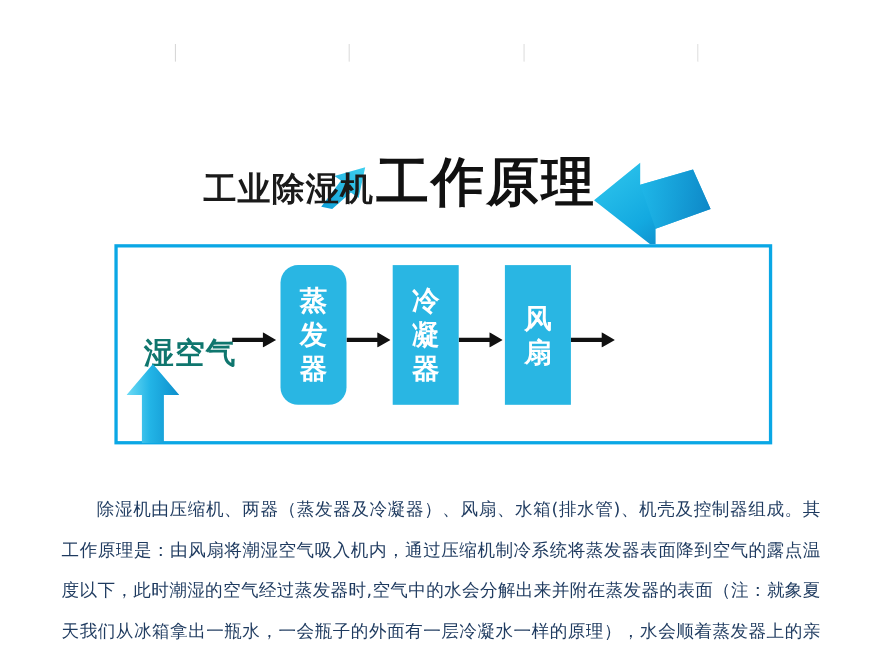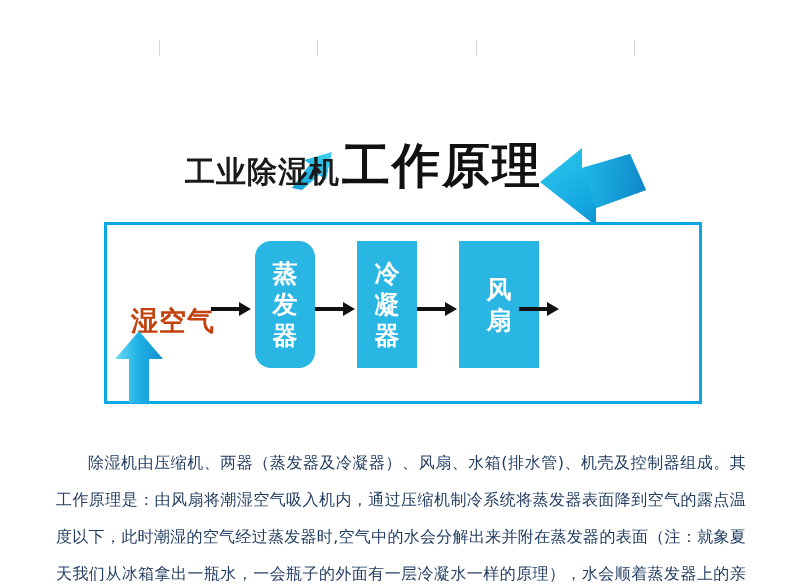--- a/index.html
+++ b/index.html
@@ -101,21 +101,21 @@
     left: 0;
     top: 0;
     width: 598px;
     height: 182px;
   }
   .flow-label {
     position: absolute;
     font-family: "DejaVu Sans", sans-serif;
     font-weight: bold;
     font-size: 27px;
-    color: #c2410c;
+    color: #0f766e;
     letter-spacing: 1px;
     white-space: nowrap;
   }
   .label-in {
     left: 24px;
     top: 78px;
   }
   .label-out {
     left: 426px;
     top: 74px;
@@ -130,21 +130,21 @@
     font-size: 25px;
     line-height: 31px;
     text-align: center;
     display: flex;
     align-items: center;
     justify-content: center;
     letter-spacing: 0px;
   }
   .node-1 { left: 148px; top: 16px; width: 60px; height: 127px; border-radius: 16px; }
   .node-2 { left: 250px; top: 16px; width: 60px; height: 127px; }
-  .node-3 { left: 352px; top: 16px; width: 80px; height: 127px; }
+  .node-3 { left: 352px; top: 16px; width: 60px; height: 127px; }
   .node-inner { width: 34px; }
 
   
   .h-arrow {
     position: absolute;
     top: 77px;
     width: 40px;
     height: 14px;
   }
   .a1 { left: 104px; }

